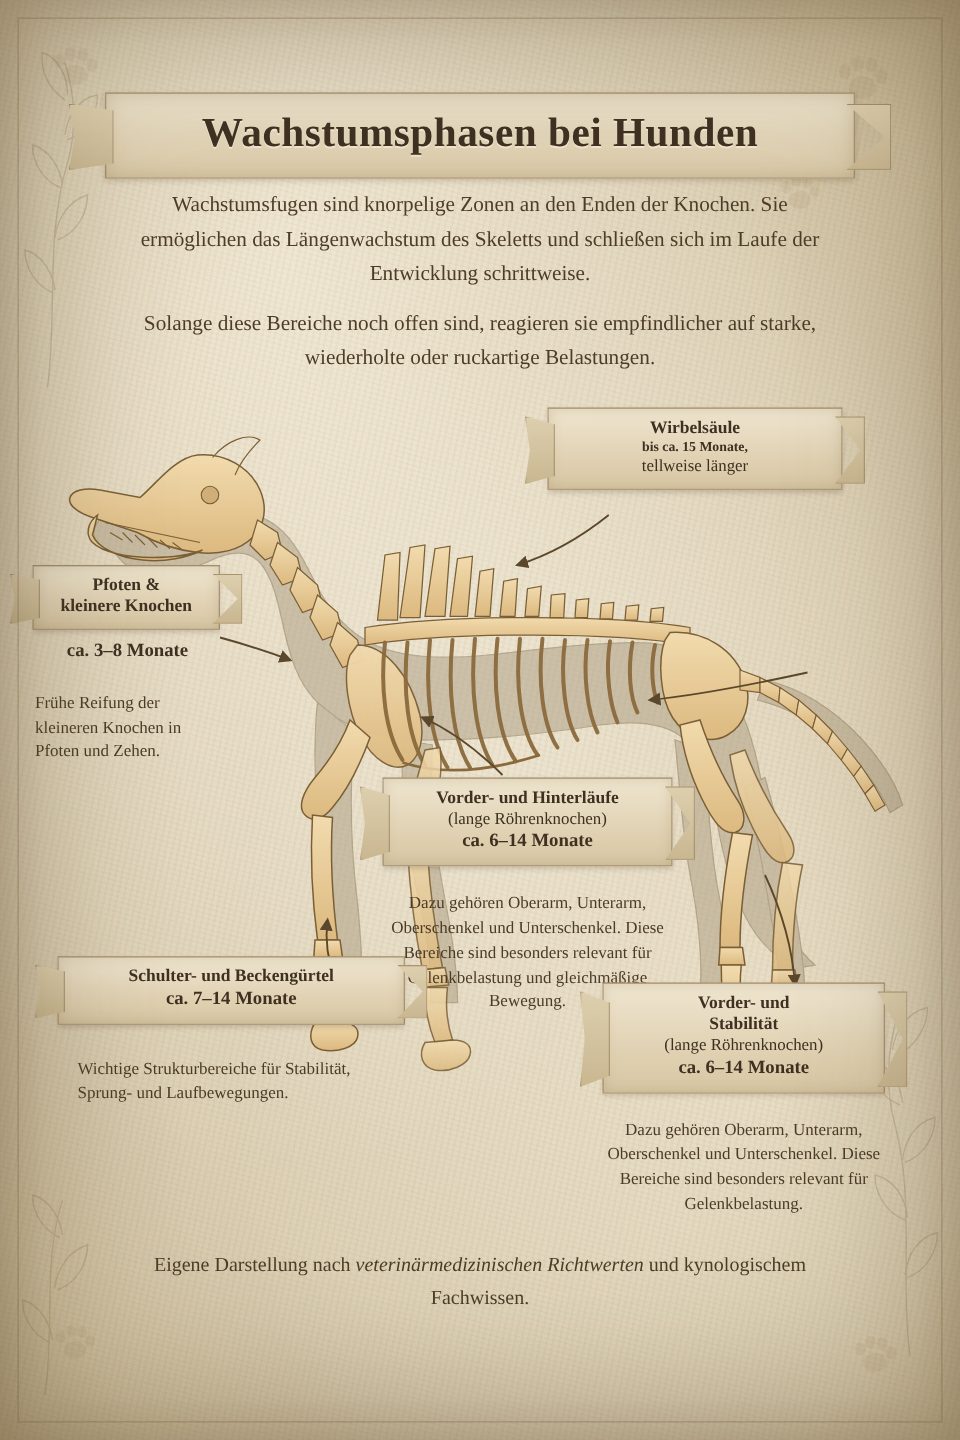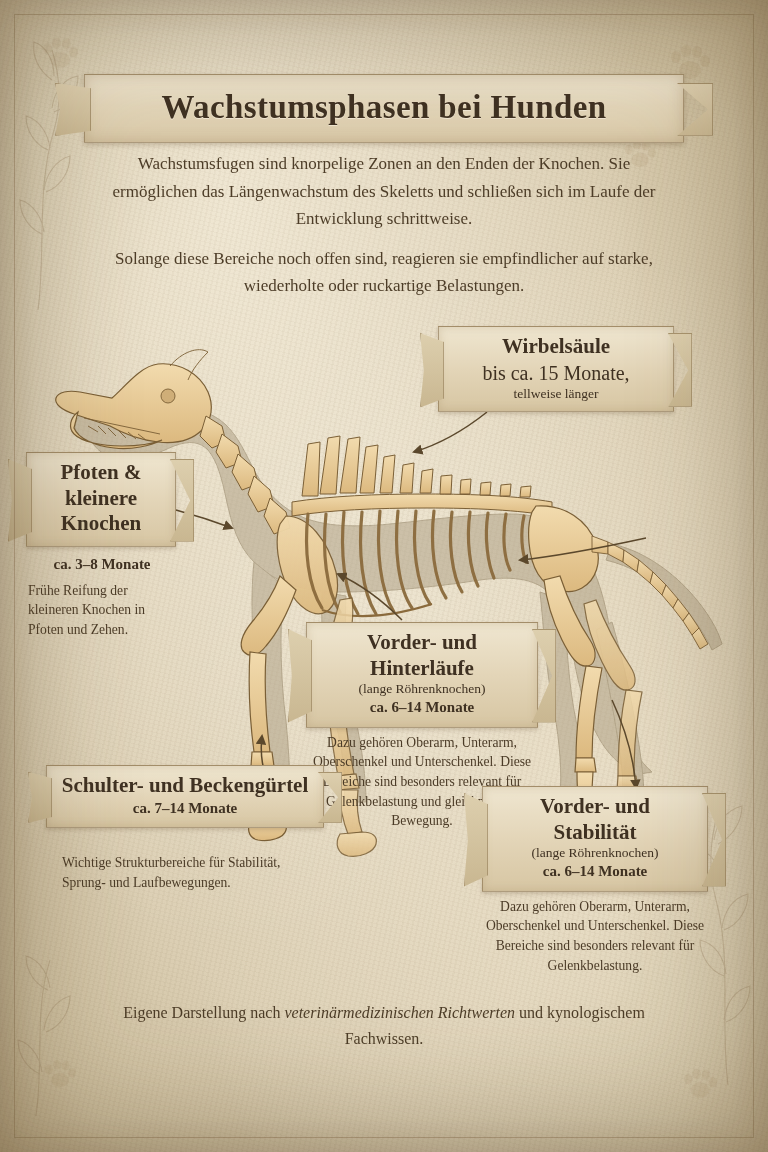--- a/index.html
+++ b/index.html
@@ -81,25 +81,25 @@
     padding:7px 12px 9px;text-align:center;color:#3f3122;position:relative;
   }
   .callout .tag:before,
   .callout .tag:after{
     content:"";position:absolute;top:6px;width:22px;height:calc(100% - 12px);
     background:linear-gradient(180deg,#ddcfae,#c9b791);
     border:1px solid rgba(120,95,58,0.40);
   }
   .callout .tag:before{left:-19px;clip-path:polygon(0 0,100% 12%,100% 88%,0 100%,16% 50%);}
   .callout .tag:after{right:-19px;clip-path:polygon(100% 0,100% 100%,0 100%,84% 50%,0 0);}
-  .callout .t-head{font-size:21px;font-weight:700;line-height:1.22;text-align:center;}
+  .callout .t-head{font-size:14px;font-weight:700;line-height:1.22;text-align:center;}
   .callout .t-sub{font-size:13.5px;line-height:1.25;}
   .callout .t-time{font-size:15px;font-weight:700;line-height:1.3;}
   .callout .desc{
-    margin-top:5px;color:#4b3b27;font-size:13.6px;line-height:1.45;
+    margin-top:19px;color:#4b3b27;font-size:13.6px;line-height:1.45;
   }
 
   .c-spine{left:438px;top:326px;width:236px;}
 
   .c-paws{left:26px;top:452px;width:150px;}
   .c-paws .desc{text-align:left;padding-left:2px;}
 
   .c-legs1{left:306px;top:622px;width:232px;}
   .c-legs1 .desc{text-align:center;}
 
@@ -383,21 +383,21 @@
   </div>
 
   <div class="intro">
     <p>Wachstumsfugen sind knorpelige Zonen an den Enden der Knochen. Sie ermöglichen das Längenwachstum des Skeletts und schließen sich im Laufe der Entwicklung schrittweise.</p>
     <p>Solange diese Bereiche noch offen sind, reagieren sie empfindlicher auf starke, wiederholte oder ruckartige Belastungen.</p>
   </div>
 
   <div class="callout c-spine">
     <div class="tag">
       <div class="t-head">Wirbelsäule</div>
-      <div class="t-time" style="font-weight:400;font-size:20px;">bis ca. 15 Monate,</div>
+      <div class="t-time" style="font-weight:700;font-size:11px;">bis ca. 15 Monate,</div>
       <div class="t-sub">tellweise länger</div>
     </div>
   </div>
 
   <div class="callout c-paws">
     <div class="tag">
       <div class="t-head">Pfoten &amp;</div>
       <div class="t-head">kleinere Knochen</div>
     </div>
     <div class="desc" style="text-align:center;font-size:15px;font-weight:700;margin-top:7px;color:#3f3122;">ca. 3–8 Monate</div>

